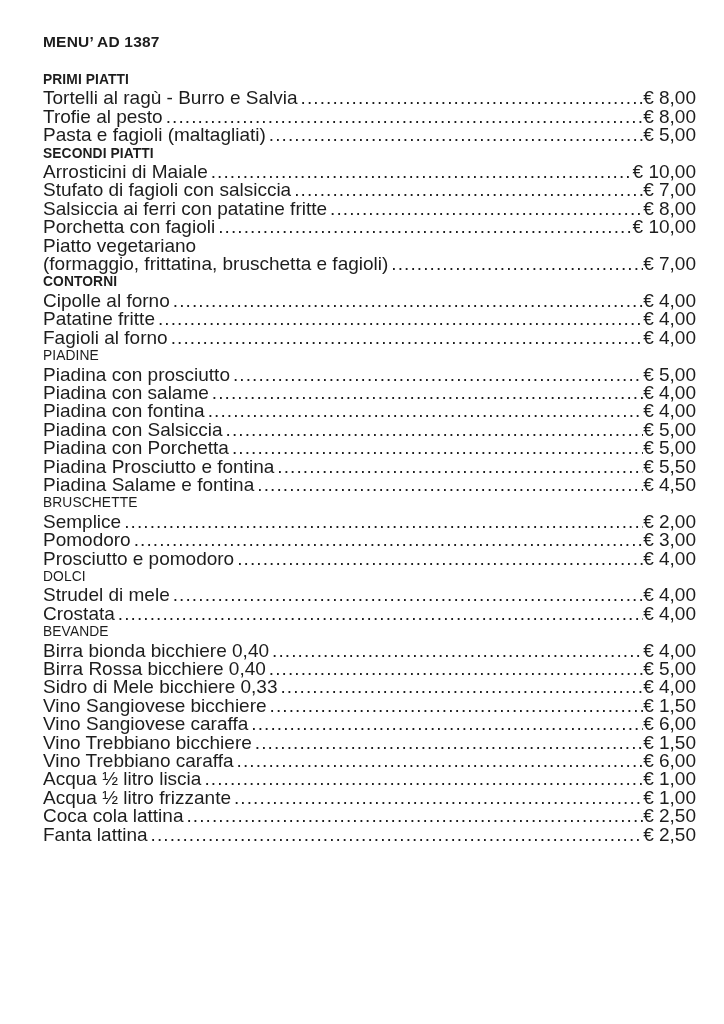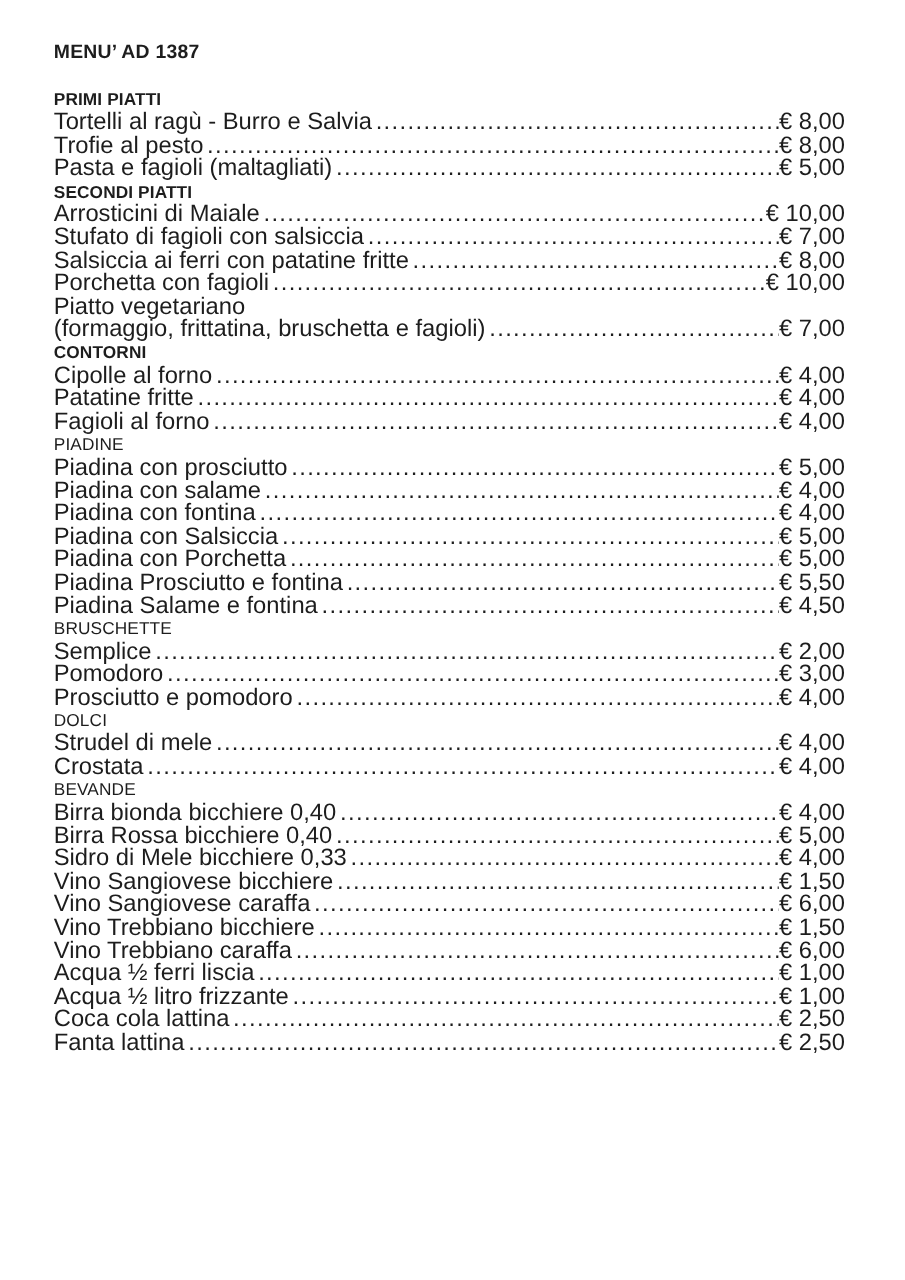--- a/index.html
+++ b/index.html
@@ -7,21 +7,21 @@
     padding: 0;
     background: #ffffff;
   }
   .page {
     position: relative;
     width: 724px;
     height: 1024px;
     margin: 0 auto;
     background: #ffffff;
     box-sizing: border-box;
-    padding: 32px 48px 0 43px;
+    padding: 32px 28px 0 43px;
     font-family: "Liberation Sans", "DejaVu Sans", sans-serif;
     color: #1d1d1d;
     overflow: hidden;
   }
   .title {
     font-size: 15.5px;
     line-height: 19px;
     font-weight: bold;
     margin: 0 0 20px 0;
     letter-spacing: 0.2px;
@@ -286,21 +286,21 @@
     <span class="price">€ 1,50</span>
   </div>
 
   <div class="row">
     <span class="label">Vino Trebbiano caraffa</span>
     <span class="leader"></span>
     <span class="price">€ 6,00</span>
   </div>
 
   <div class="row">
-    <span class="label">Acqua ½ ferri liscia</span>
+    <span class="label">Acqua ½ litro liscia</span>
     <span class="leader"></span>
     <span class="price">€ 1,00</span>
   </div>
 
   <div class="row">
     <span class="label">Acqua ½ litro frizzante</span>
     <span class="leader"></span>
     <span class="price">€ 1,00</span>
   </div>
 

